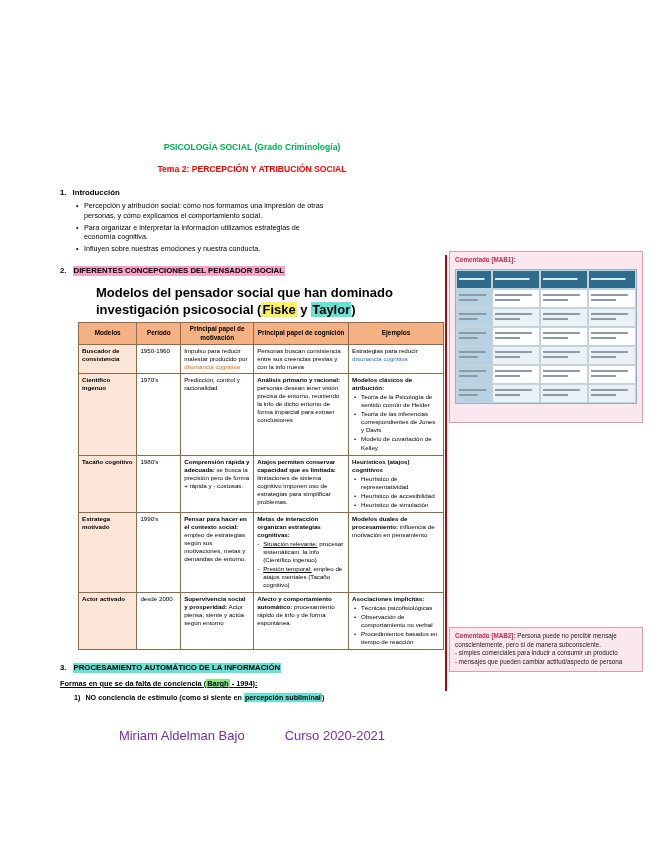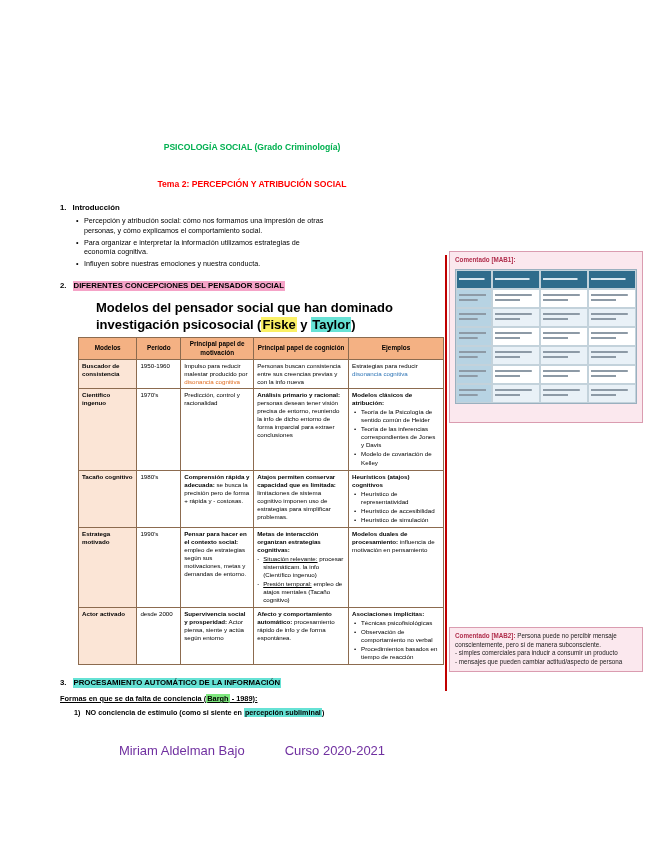--- a/index.html
+++ b/index.html
@@ -7,21 +7,21 @@
   body {
     width:655px; height:848px;
     font-family:"Liberation Sans", sans-serif;
     color:#000;
   }
   .page { position:relative; width:655px; height:848px; background:#fff; overflow:hidden; }
 
   .main { position:absolute; left:60px; top:142px; width:384px; font-size:7.2px; line-height:1.3; }
 
   .doc-title   { text-align:center; font-size:8.6px; font-weight:700; color:var(--title-green,#00B050); }
-  .doc-subtitle{ text-align:center; font-size:8.6px; font-weight:700; color:var(--subtitle-red,#FF0000); margin-top:26px; }
+  .doc-subtitle{ text-align:center; font-size:8.6px; font-weight:700; color:var(--subtitle-red,#FF0000); margin-top:11px; }
 
   .sec-heading { display:flex; gap:6px; font-size:7.8px; font-weight:700; margin-top:13px; align-items:baseline; }
   .sec-num { flex:0 0 auto; }
   .hl { padding:0 1px; }
   .hl-pink   { background:var(--hl-pink,#F5A3C7); }
   .hl-yellow { background:var(--hl-yellow,#FAF064); }
   .hl-cyan   { background:var(--hl-cyan,#66E2D5); }
   .hl-green  { background:var(--hl-green,#7FE87F); }
 
   ul.bullets { list-style:none; margin-top:3px; }
@@ -203,21 +203,21 @@
         </tr>
 
       </tbody>
     </table>
 
     <div class="sec-heading">
       <span class="sec-num">3.</span>
       <span class="hl hl-cyan">PROCESAMIENTO AUTOMÁTICO DE LA INFORMACIÓN</span>
     </div>
 
-    <div class="sub-heading"><span>Formas en que se da falta de conciencia (</span><span class="hl hl-green">Bargh</span><span> - 1989):</span></div>
+    <div class="sub-heading"><span>Formas en que se da falta de conciencia (</span><span class="hl hl-green">Bargh</span><span> - 1994):</span></div>
 
     <div class="numbered-item">
       <span>1)</span>
       <span><span>NO conciencia de estímulo (como si siente en </span><span class="hl hl-cyan">percepción subliminal</span><span>)</span></span>
     </div>
 
     <ul class="bullets sec3-bullets">
     </ul>
 
     <div class="footer">

